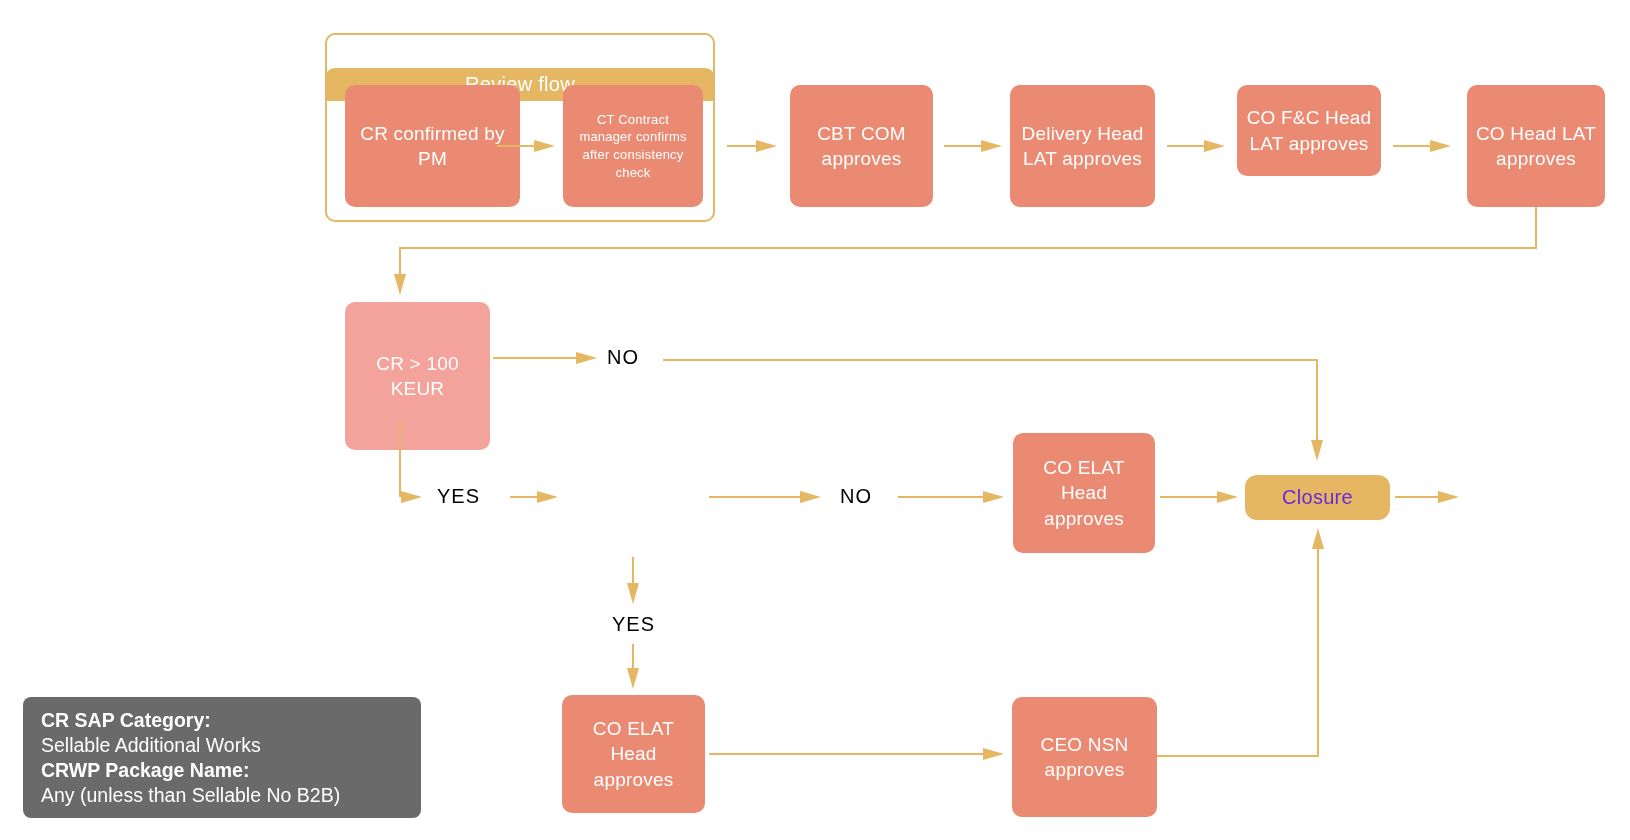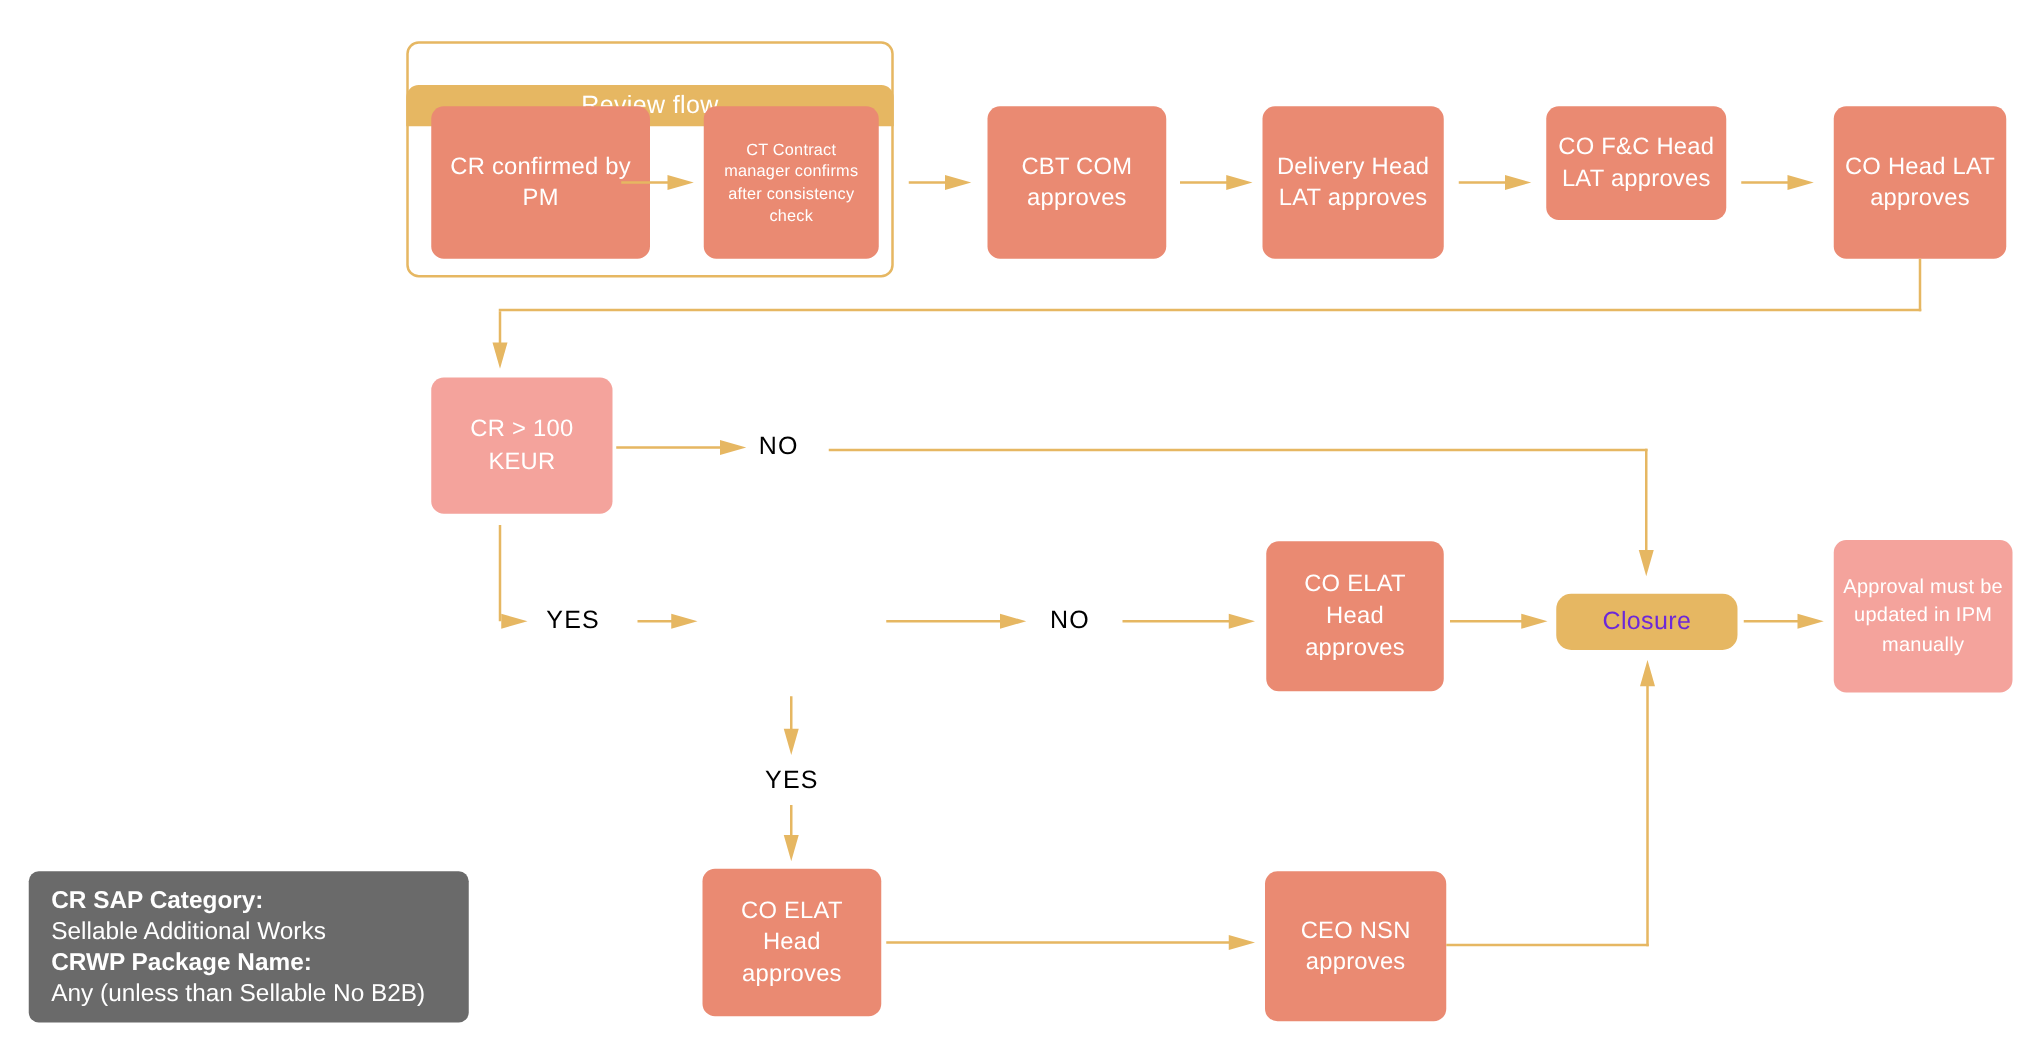--- a/index.html
+++ b/index.html
@@ -81,21 +81,21 @@
   <div class="ah-r" style="left:1204px;top:140px;"></div>
 
   <div class="hl" style="left:1393px;top:145px;width:38px;"></div>
   <div class="ah-r" style="left:1430px;top:140px;"></div>
 
   <div class="vl" style="left:1535px;top:207px;height:42px;"></div>
   <div class="hl" style="left:399px;top:247px;width:1138px;"></div>
   <div class="vl" style="left:399px;top:249px;height:26px;"></div>
   <div class="ah-d" style="left:394px;top:274px;"></div>
 
-  <div class="node light" style="left:345px;top:302px;width:145px;height:109px;text-align:center;">CR &gt; 100 KEUR</div>
+  <div class="node light" style="left:345px;top:302px;width:145px;height:148px;text-align:center;">CR &gt; 100 KEUR</div>
 
   <div class="hl" style="left:493px;top:357px;width:84px;"></div>
   <div class="ah-r" style="left:576px;top:352px;"></div>
   <div class="lbl" style="left:607px;top:346px;">NO</div>
   <div class="hl" style="left:663px;top:359px;width:655px;"></div>
   <div class="vl" style="left:1316px;top:359px;height:82px;"></div>
   <div class="ah-d" style="left:1311px;top:440px;"></div>
 
   <div class="vl" style="left:399px;top:420px;height:77px;"></div>
   <div class="ah-r" style="left:401px;top:491px;"></div>
@@ -113,39 +113,38 @@
   <div class="node coral" style="left:1013px;top:433px;width:142px;height:120px;">CO ELAT Head approves</div>
 
   <div class="hl" style="left:1160px;top:496px;width:58px;"></div>
   <div class="ah-r" style="left:1217px;top:491px;"></div>
 
   <div class="pill" style="left:1245px;top:475px;width:145px;height:45px;">Closure</div>
 
   <div class="hl" style="left:1395px;top:496px;width:44px;"></div>
   <div class="ah-r" style="left:1438px;top:491px;"></div>
 
-  <div class="node light mid-text" style="left:1467px;top:432px;width:143px;height:122px;">Approval must be updated in IPM manually</div>
 
   <div class="vl" style="left:632px;top:557px;height:27px;"></div>
   <div class="ah-d" style="left:627px;top:583px;"></div>
   <div class="lbl" style="left:612px;top:613px;">YES</div>
   <div class="vl" style="left:632px;top:644px;height:25px;"></div>
   <div class="ah-d" style="left:627px;top:668px;"></div>
 
   <div class="node coral" style="left:562px;top:695px;width:143px;height:118px;">CO ELAT Head approves</div>
 
   <div class="hl" style="left:709px;top:753px;width:275px;"></div>
   <div class="ah-r" style="left:983px;top:748px;"></div>
 
   <div class="node coral" style="left:1012px;top:697px;width:145px;height:120px;">CEO NSN approves</div>
 
   <div class="hl" style="left:1157px;top:755px;width:162px;"></div>
   <div class="vl" style="left:1317px;top:548px;height:209px;"></div>
   <div class="ah-u" style="left:1312px;top:528px;"></div>
 
-  <div class="info-box" style="left:23px;top:697px;width:352px;height:121px;">
+  <div class="info-box" style="left:23px;top:697px;width:398px;height:121px;">
     <div class="bold">CR SAP Category:</div>
     <div>Sellable Additional Works</div>
     <div class="bold">CRWP Package Name:</div>
     <div>Any (unless than Sellable No B2B)</div>
   </div>
 
 </div>
 
 </body></html>

